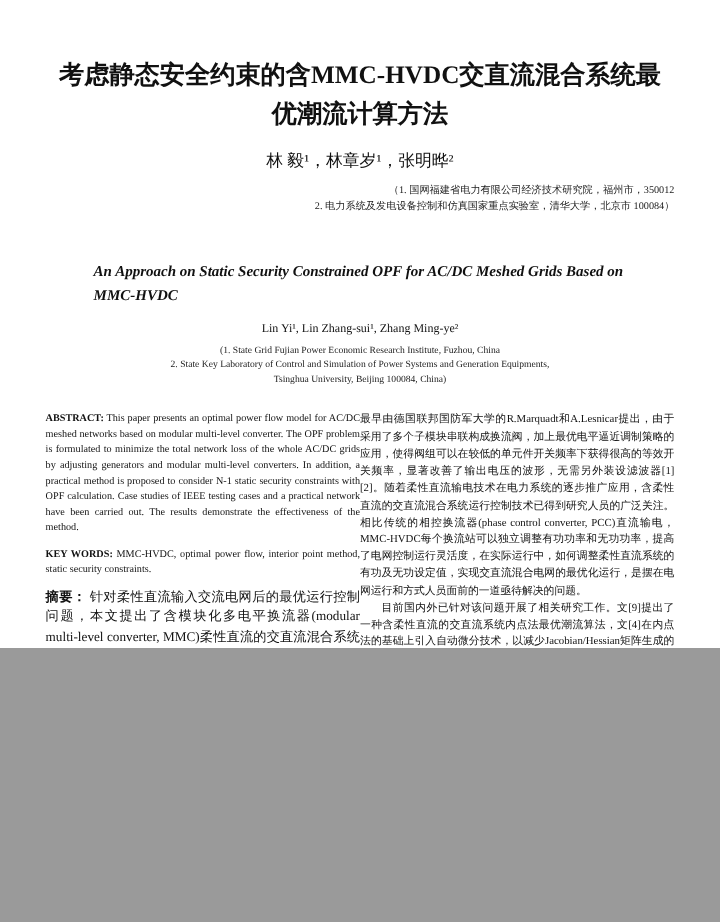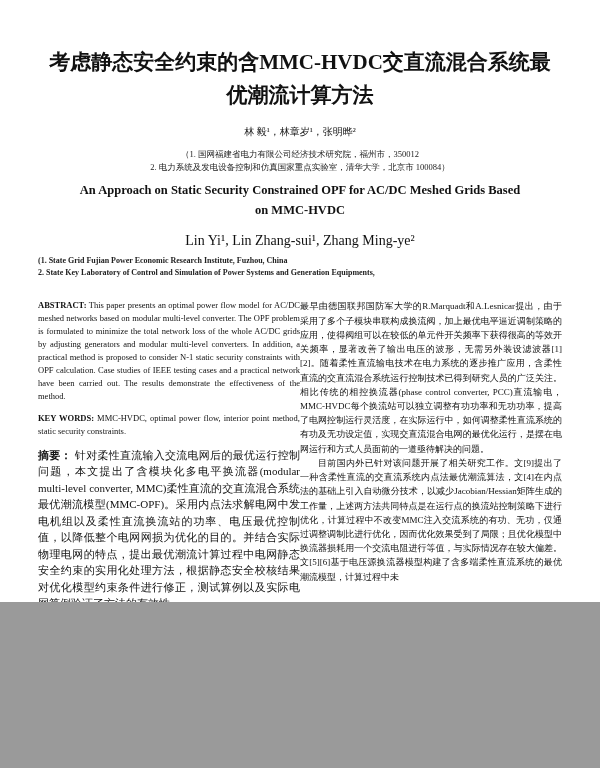--- a/index.html
+++ b/index.html
@@ -1,26 +1,26 @@
 <!DOCTYPE html>
 <html><head>
 <meta charset="utf-8">
 <style>
   html,body{margin:0;padding:0;background:#9a9a9a;}
   .page{
-    width:600px;height:602px;background:#ffffff;margin:0 auto;
+    width:600px;height:540px;background:#ffffff;margin:0 auto;
     box-sizing:border-box;padding:46px 38px 18px 38px;overflow:hidden;
     font-family:"Liberation Serif","DejaVu Serif",serif;color:#111;
   }
   .title-cn{font-size:21px;font-weight:bold;text-align:center;line-height:1.55;margin:0 4px 14px 4px;}
-  .authors-cn{text-align:center;font-size:10px;margin:0 0 9px 0;}
-  .affil-cn{text-align:center;font-size:8.5px;line-height:1.55;color:#222;}
-  .title-en{font-size:12.5px;font-weight:bold;text-align:center;line-height:1.6;margin:6px 40px 9px 40px;}
-  .authors-en{text-align:center;font-size:14px;margin:13px 0 6px 0;}
-  .affil-en{text-align:left;font-size:8px;line-height:1.5;color:#222;font-weight:bold;}
+  .authors-cn{text-align:center;font-size:14px;margin:0 0 9px 0;}
+  .affil-cn{text-align:right;font-size:8.5px;line-height:1.55;color:#222;}
+  .title-en{font-size:12.5px;font-weight:bold;line-height:1.6;margin:38px 40px 9px 40px;font-style:italic;}
+  .authors-en{text-align:center;font-size:10px;margin:13px 0 6px 0;}
+  .affil-en{text-align:center;font-size:8px;line-height:1.5;color:#222;}
   .columns{display:flex;margin-top:20px;}
   .col{flex:1;min-width:0;text-align:justify;}
   .en-block{font-size:8.5px;line-height:1.52;margin:0 0 9px 0;}
   .cn-block{font-size:11px;line-height:1.5;margin:0 0 9px 0;}
   .label{font-weight:bold;}
   .sec-heading{font-size:10.5px;font-weight:normal;margin:10px 0 7px 0;text-align:left;
                font-family:"Liberation Sans","DejaVu Sans",sans-serif;}
   .body-para{font-size:9px;line-height:1.58;margin:0;}
   .indent{text-indent:2em;}
 </style>
@@ -38,20 +38,21 @@
     <div>2. 电力系统及发电设备控制和仿真国家重点实验室，清华大学，北京市 100084）</div>
   </div>
 
   <h2 class="title-en">An Approach on Static Security Constrained OPF for AC/DC Meshed Grids Based on MMC-HVDC</h2>
 
   <div class="authors-en">Lin Yi¹, Lin Zhang-sui¹, Zhang Ming-ye²</div>
 
   <div class="affil-en">
     <div>(1. State Grid Fujian Power Economic Research Institute, Fuzhou, China</div>
     <div>2. State Key Laboratory of Control and Simulation of Power Systems and Generation Equipments,</div>
+    <div>Tsinghua University, Beijing 100084, China)</div>
   </div>
 
   <div class="columns">
 
     <div class="col">
       <p class="en-block">
         <span class="label">ABSTRACT:</span>
         <span>This paper presents an optimal power flow model for AC/DC meshed networks based on modular multi-level converter. The OPF problem is formulated to minimize the total network loss of the whole AC/DC grids by adjusting generators and modular multi-level converters. In addition, a practical method is proposed to consider N-1 static security constraints with OPF calculation. Case studies of IEEE testing cases and a practical network have been carried out. The results demonstrate the effectiveness of the method.</span>
       </p>
       <p class="en-block">

